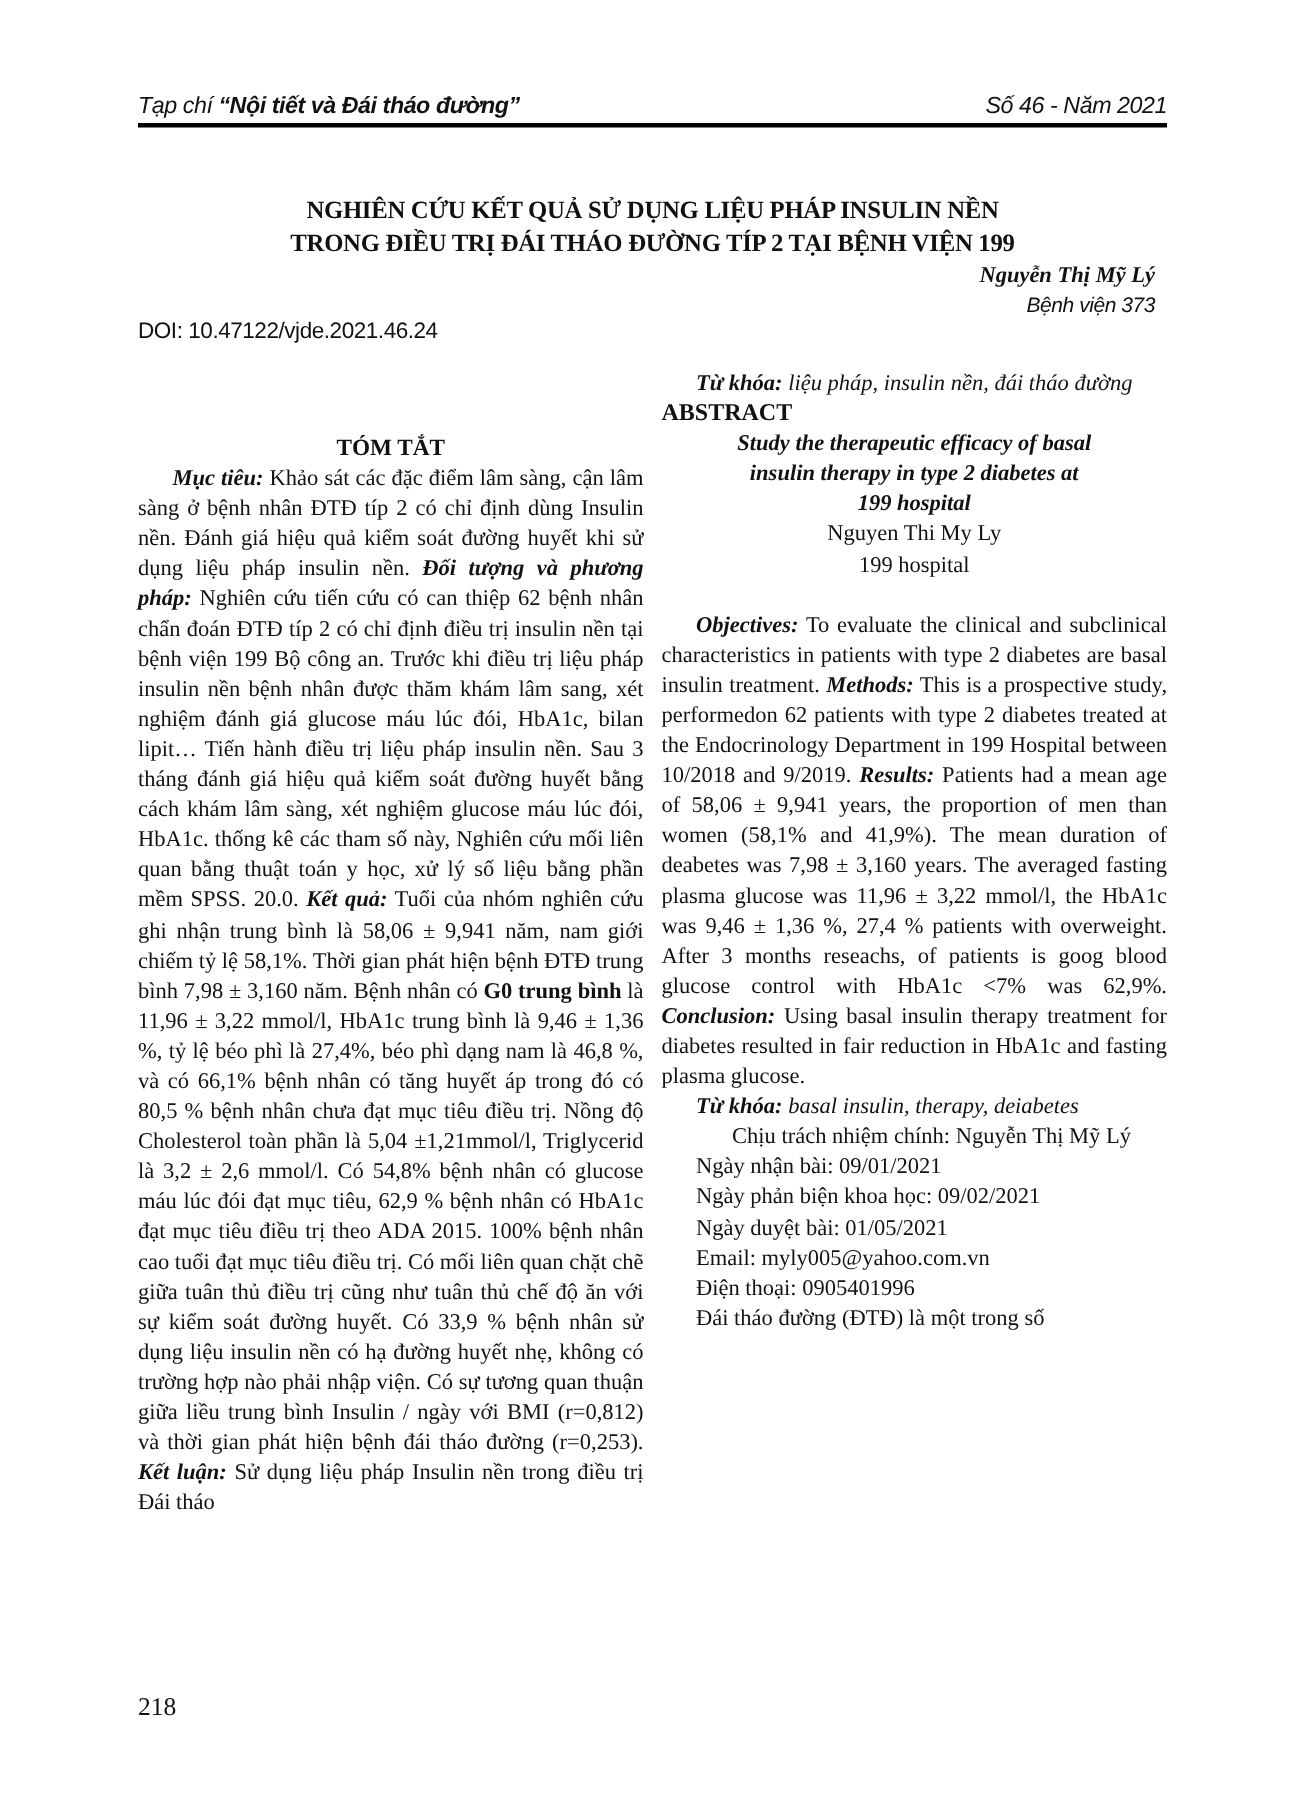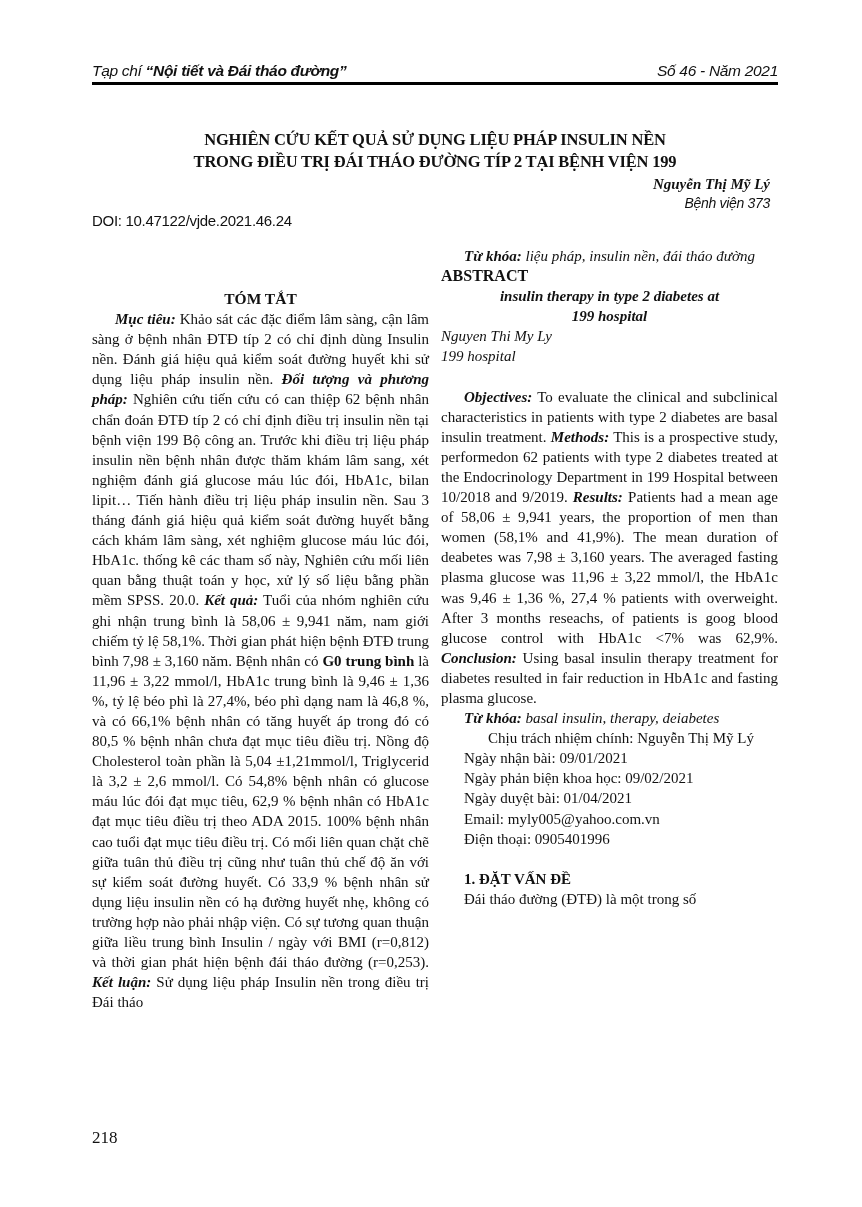--- a/index.html
+++ b/index.html
@@ -41,21 +41,21 @@
   .col-left { left: 92px; margin-top: 44px; }
   .col-right { left: 441px; top: 246px; }
   .col p { margin: 0; }
   .indent { text-indent: 23px; }
   .section-heading { text-align: center; font-weight: bold; font-size: 15.5px; margin: 0; }
   .lbl { font-weight: bold; font-style: italic; }
   .strong { font-weight: bold; }
   .kw { font-style: italic; }
   .abs-heading { font-weight: bold; font-size: 16px; margin-top: 18px; }
   .abs-title { text-align: center; font-weight: bold; font-style: italic; font-size: 15px; }
-  .abs-author { text-align: left; font-style: italic; }
+  .abs-author { text-align: center; }
   .spacer { height: 20px; }
   .meta-line { padding-left: 23px; text-align: left; }
   .h1 { font-weight: bold; padding-left: 23px; margin-top: 20px !important; }
 
   .page-number {
     position: absolute; left: 92px; top: 1128px;
     font-family: "Liberation Serif", serif; font-size: 17px;
   }
 </style>
 </head>
@@ -83,34 +83,34 @@
 
   <div class="col col-left">
     <p class="section-heading">TÓM TẮT</p>
     <p class="indent"><span class="lbl">Mục tiêu:</span><span> Khảo sát các đặc điểm lâm sàng, cận lâm sàng ở bệnh nhân ĐTĐ típ 2 có chỉ định dùng Insulin nền. Đánh giá hiệu quả kiểm soát đường huyết khi sử dụng liệu pháp insulin nền. </span><span class="lbl">Đối tượng và phương pháp:</span><span> Nghiên cứu tiến cứu có can thiệp 62 bệnh nhân chẩn đoán ĐTĐ típ 2 có chỉ định điều trị insulin nền tại bệnh viện 199 Bộ công an. Trước khi điều trị liệu pháp insulin nền bệnh nhân được thăm khám lâm sang, xét nghiệm đánh giá glucose máu lúc đói, HbA1c, bilan lipit… Tiến hành điều trị liệu pháp insulin nền. Sau 3 tháng đánh giá hiệu quả kiểm soát đường huyết bằng cách khám lâm sàng, xét nghiệm glucose máu lúc đói, HbA1c. thống kê các tham số này, Nghiên cứu mối liên quan bằng thuật toán y học, xử lý số liệu bằng phần mềm SPSS. 20.0. </span><span class="lbl">Kết quả:</span><span> Tuổi của nhóm nghiên cứu ghi nhận trung bình là 58,06 ± 9,941 năm, nam giới chiếm tỷ lệ 58,1%. Thời gian phát hiện bệnh ĐTĐ trung bình 7,98 ± 3,160 năm. Bệnh nhân có </span><span class="strong">G0 trung bình</span><span> là 11,96 ± 3,22 mmol/l, HbA1c trung bình là 9,46 ± 1,36 %, tỷ lệ béo phì là 27,4%, béo phì dạng nam là 46,8 %, và có 66,1% bệnh nhân có tăng huyết áp trong đó có 80,5 % bệnh nhân chưa đạt mục tiêu điều trị. Nồng độ Cholesterol toàn phần là 5,04 ±1,21mmol/l, Triglycerid là 3,2 ± 2,6 mmol/l. Có 54,8% bệnh nhân có glucose máu lúc đói đạt mục tiêu, 62,9 % bệnh nhân có HbA1c đạt mục tiêu điều trị theo ADA 2015. 100% bệnh nhân cao tuổi đạt mục tiêu điều trị. Có mối liên quan chặt chẽ giữa tuân thủ điều trị cũng như tuân thủ chế độ ăn với sự kiểm soát đường huyết. Có 33,9 % bệnh nhân sử dụng liệu insulin nền có hạ đường huyết nhẹ, không có trường hợp nào phải nhập viện. Có sự tương quan thuận giữa liều trung bình Insulin / ngày với BMI (r=0,812) và thời gian phát hiện bệnh đái tháo đường (r=0,253). </span><span class="lbl">Kết luận:</span><span> Sử dụng liệu pháp Insulin nền trong điều trị Đái tháo </span></p>
   </div>
 
   <div class="col col-right">
     <p class="indent"><span class="lbl">Từ khóa:</span><span class="kw"> liệu pháp, insulin nền, đái tháo đường</span></p>
 
     <p class="abs-heading">ABSTRACT</p>
+    <p class="abs-title">Study the therapeutic efficacy of basal</p>
     <p class="abs-title">insulin therapy in type 2 diabetes at</p>
     <p class="abs-title">199 hospital</p>
     <p class="abs-author">Nguyen Thi My Ly</p>
     <p class="abs-author">199 hospital</p>
     <div class="spacer"></div>
 
     <p class="indent"><span class="lbl">Objectives:</span><span> To evaluate the clinical and subclinical characteristics in patients with type 2 diabetes are basal insulin treatment. </span><span class="lbl">Methods:</span><span> This is a prospective study, performedon 62 patients with type 2 diabetes treated at the Endocrinology Department in 199 Hospital between 10/2018 and 9/2019. </span><span class="lbl">Results:</span><span> Patients had a mean age of 58,06 ± 9,941 years, the proportion of men than women (58,1% and 41,9%).  The mean duration of deabetes was 7,98 ± 3,160 years. The averaged fasting plasma glucose was 11,96 ± 3,22 mmol/l, the HbA1c was 9,46 ± 1,36 %, 27,4 % patients with overweight. After 3 months reseachs, of patients is goog blood glucose control with HbA1c &lt;7% was 62,9%. </span><span class="lbl">Conclusion:</span><span> Using basal insulin therapy treatment for diabetes resulted in fair reduction in HbA1c and fasting plasma glucose.</span></p>
     <p class="indent"><span class="lbl">Từ khóa:</span><span class="kw"> basal insulin, therapy, deiabetes</span></p>
 
     <p class="indent" style="text-align:center">Chịu trách nhiệm chính: Nguyễn Thị Mỹ Lý</p>
     <p class="meta-line">Ngày nhận bài: 09/01/2021</p>
     <p class="meta-line">Ngày phản biện khoa học: 09/02/2021</p>
-    <p class="meta-line">Ngày duyệt bài: 01/04/2021</p>
+    <p class="meta-line">Ngày duyệt bài: 01/05/2021</p>
     <p class="meta-line">Email: myly005@yahoo.com.vn</p>
     <p class="meta-line">Điện thoại: 0905401996</p>
 
-    <p class="h1">1. ĐẶT VẤN ĐỀ</p>
     <p class="meta-line">Đái tháo đường (ĐTĐ) là một trong số</p>
   </div>
 
   <div class="page-number">218</div>
 </div>
 
 </body></html>

